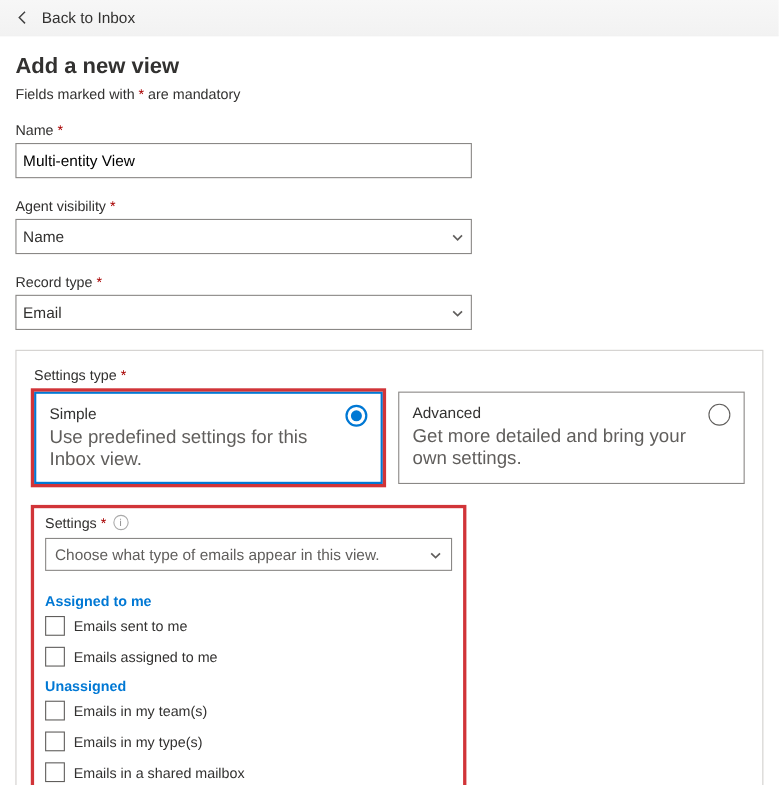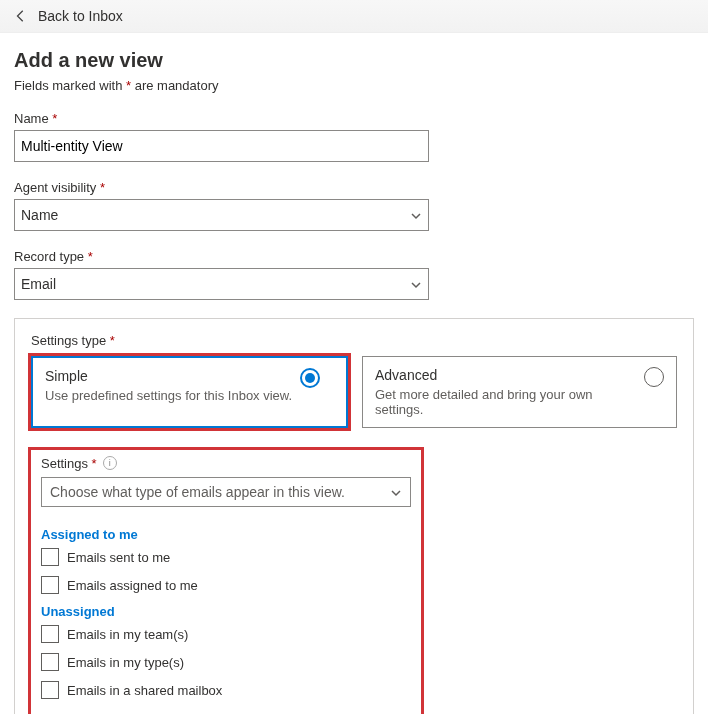--- a/index.html
+++ b/index.html
@@ -64,21 +64,21 @@
     border: 1px solid #8a8886;
     padding: 10px 12px;
     position: relative;
     display: flex;
     align-items: flex-start;
   }
   .radio-card.selected {
     border: 2px solid #0078d4;
   }
   .radio-title { font-size: 14px; margin-bottom: 4px; }
-  .radio-desc { font-size: 13px; color: #605e5c; }
+  .radio-desc { font-size: 17px; color: #605e5c; }
   .radio-circle {
     width: 20px; height: 20px; border-radius: 50%;
     border: 1px solid #605e5c;
     display: flex; align-items: center; justify-content: center;
     flex-shrink: 0; margin-left: 8px;
   }
   .radio-circle.sel { border: 2px solid #0078d4; }
   .radio-dot { width: 10px; height: 10px; border-radius: 50%; background: #0078d4; }
   .highlight-red {
     outline: 3px solid #d13438;

